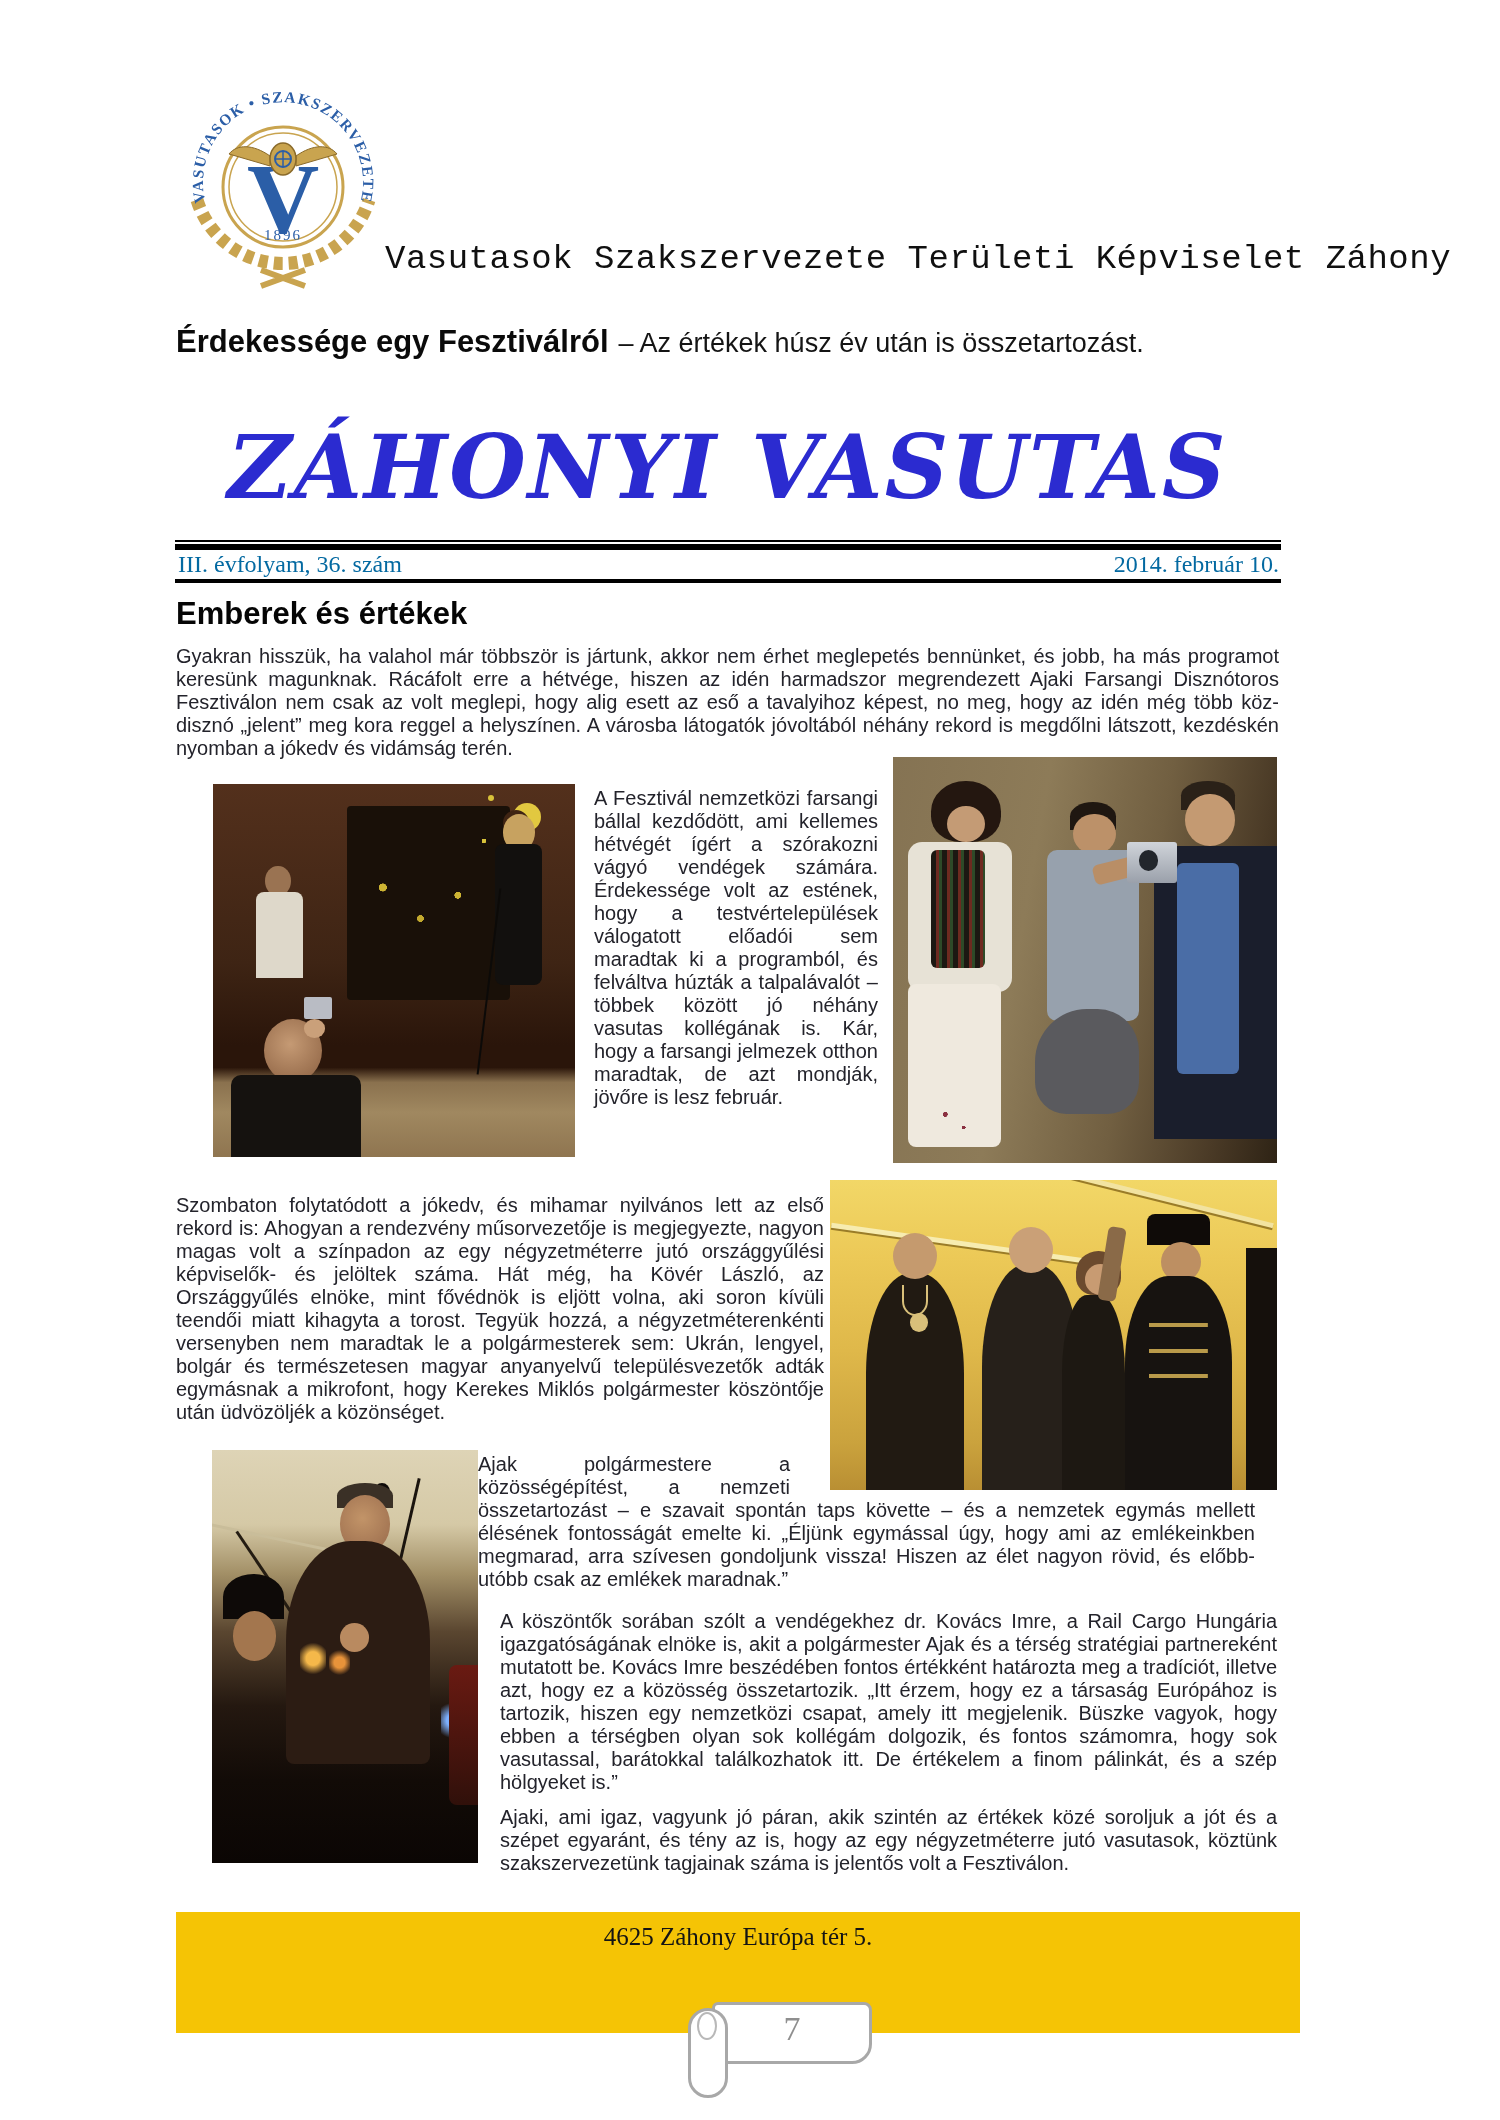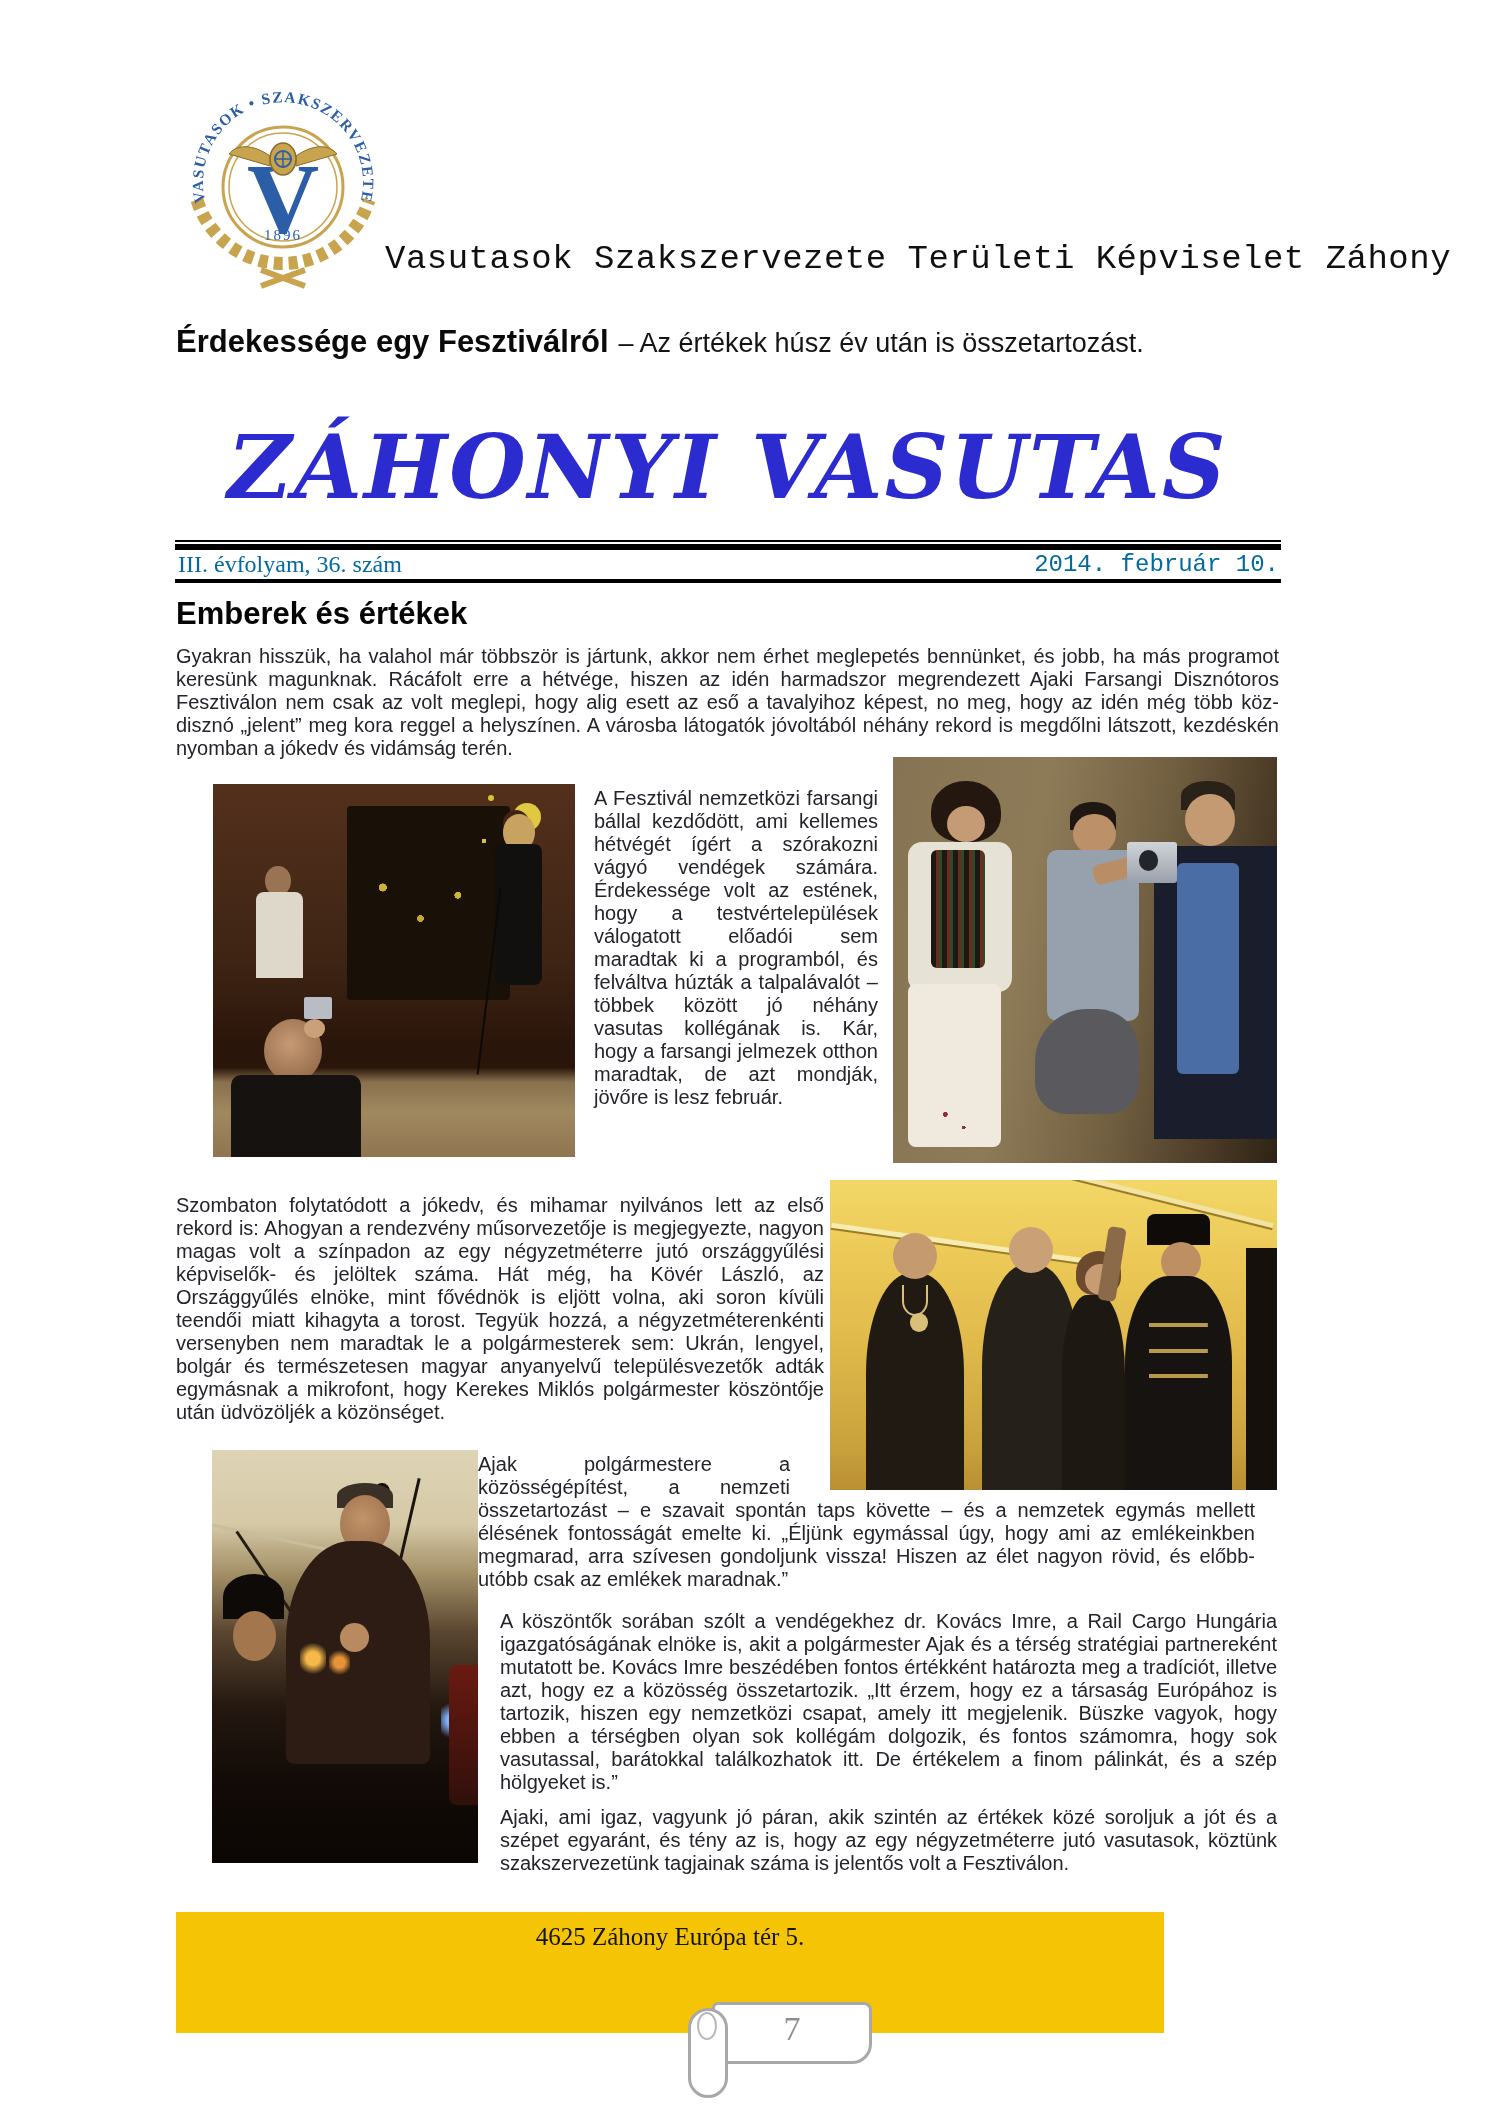--- a/index.html
+++ b/index.html
@@ -16,29 +16,29 @@
   .lead-title-bold { font-size:31px; font-weight:bold; color:#0a0a0a; }
   .lead-title-rest { font-size:27px; color:#141414; margin-left:10px; }
 
   
   .masthead { width:1105px; text-align:center; font-family:"DejaVu Serif", serif;
               font-style:italic; font-weight:bold; font-size:88px; letter-spacing:2px;
               color:var(--masthead_blue,#2b2bd0); white-space:nowrap; }
   .rule { background:#000000; }
   .issue-row { width:1106px; font-family:"Liberation Serif", serif; font-size:24px; color:#0369a1; }
   .issue-left { position:absolute; left:3px; top:0; }
-  .issue-right { position:absolute; right:2px; top:0;font-family:Liberation Mono, monospace; }
+  .issue-right { position:absolute; right:2px; top:0; }
 
   
   .article-heading { font-size:31px; font-weight:bold; color:#050505; }
   .body-text { font-size:20px; line-height:23px; text-align:justify; color:#23232b; }
   .p3-spacer { float:right; width:465px; height:44px; }
 
   
-  .footer-box { background:var(--footer_yellow,#f6c50a); width:988px; height:121px;
+  .footer-box { background:var(--footer_yellow,#f6c50a); width:1124px; height:121px;
                 text-align:center; font-family:"Liberation Serif", serif; font-size:25px;
                 color:#141414; padding-top:9px; line-height:31px; }
   .email-link { color:var(--link_blue,#2323bb); text-decoration:underline; }
 
   
   .scroll-wrap { width:200px; height:104px; z-index:5; }
   .scroll-page { position:absolute; left:24px; top:2px; width:160px; height:62px;
                  background:#ffffff; border:3px solid #a8a8a8; border-radius:6px 8px 20px 6px; }
   .scroll-roll { position:absolute; left:0; top:8px; width:40px; height:90px;
                  background:#ffffff; border:3px solid #a8a8a8; border-radius:20px; }

